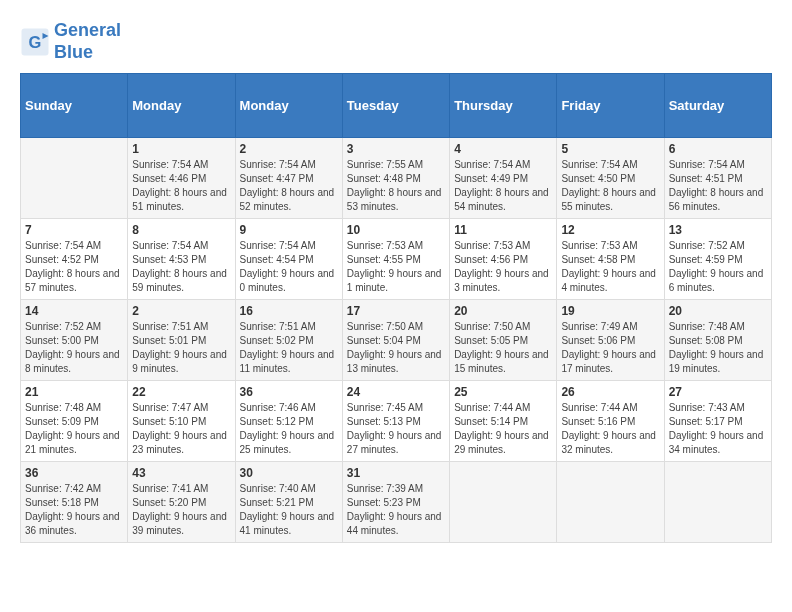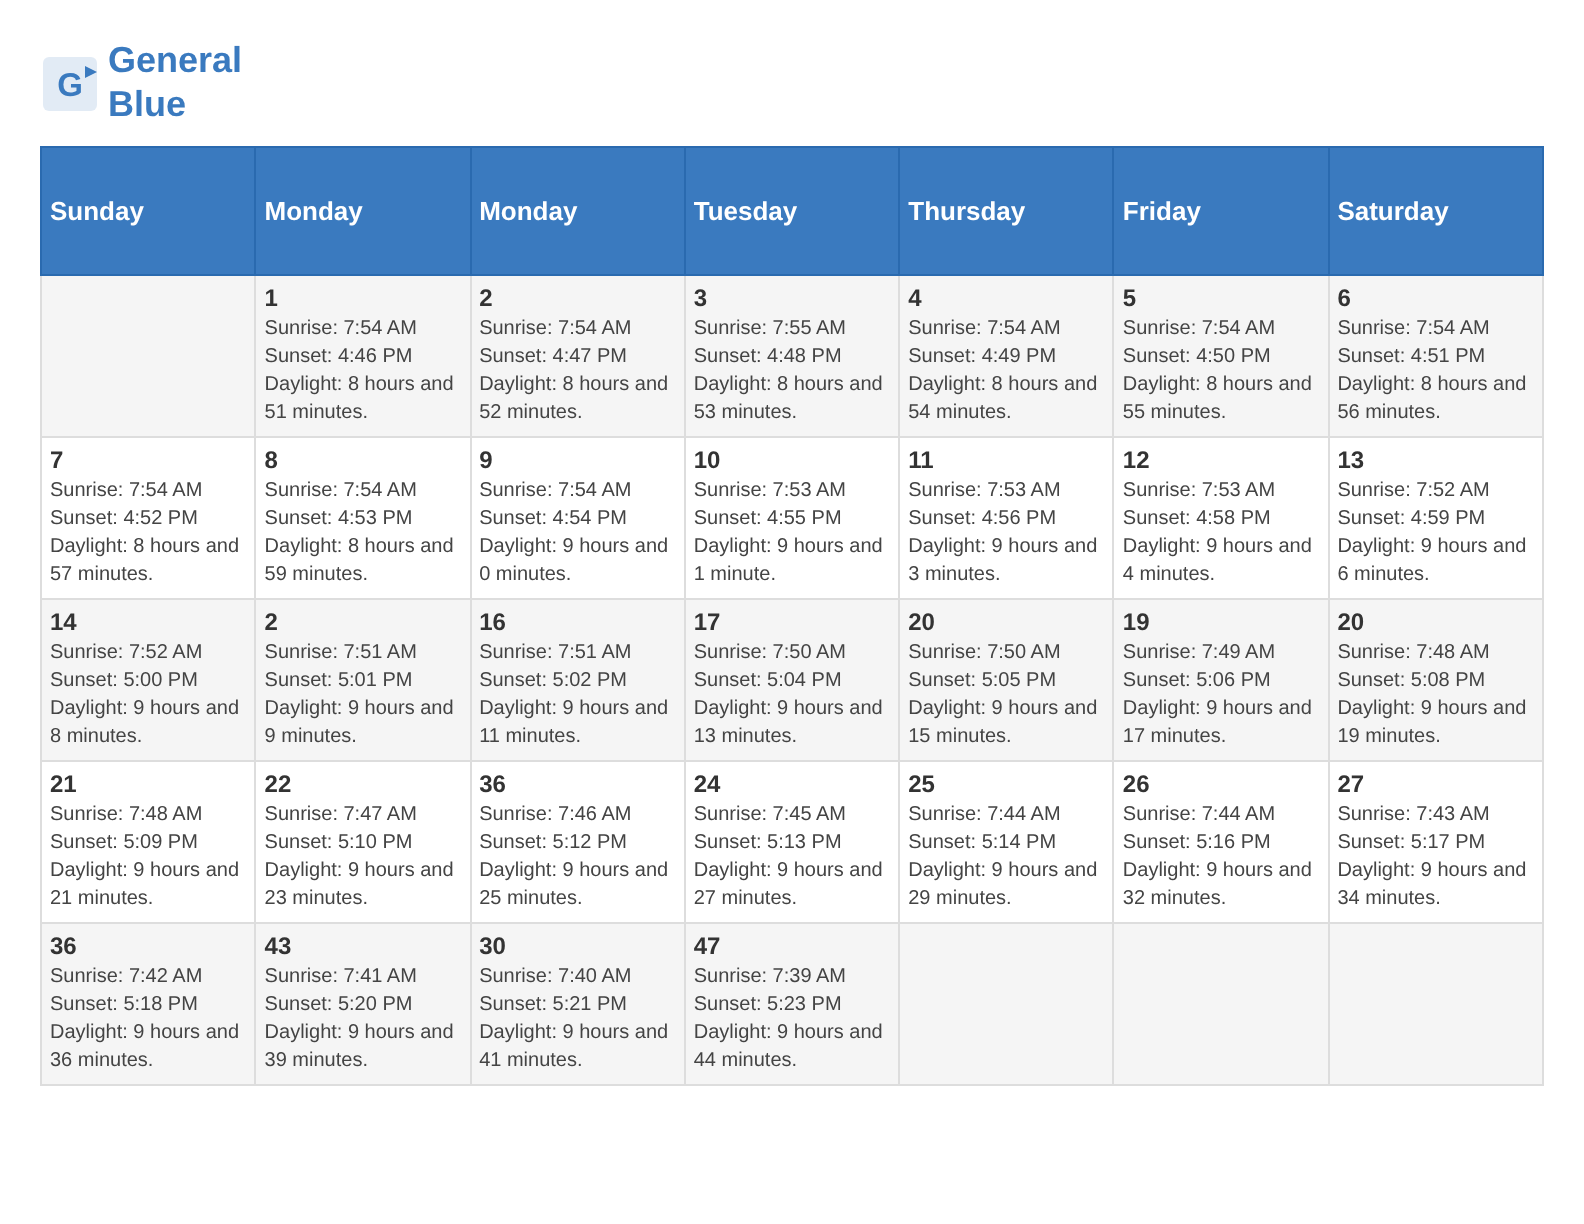--- a/index.html
+++ b/index.html
@@ -248,21 +248,21 @@
         </td>
         <td>
           <span class="day-number">43</span>
           <div class="cell-content">Sunrise: 7:41 AM<br>Sunset: 5:20 PM<br>Daylight: 9 hours and 39 minutes.</div>
         </td>
         <td>
           <span class="day-number">30</span>
           <div class="cell-content">Sunrise: 7:40 AM<br>Sunset: 5:21 PM<br>Daylight: 9 hours and 41 minutes.</div>
         </td>
         <td>
-          <span class="day-number">47</span>
+          <span class="day-number">31</span>
           <div class="cell-content">Sunrise: 7:39 AM<br>Sunset: 5:23 PM<br>Daylight: 9 hours and 44 minutes.</div>
         </td>
         <td></td>
         <td></td>
         <td></td>
       </tr>
     </tbody>
 </table>
 
 </body></html>

